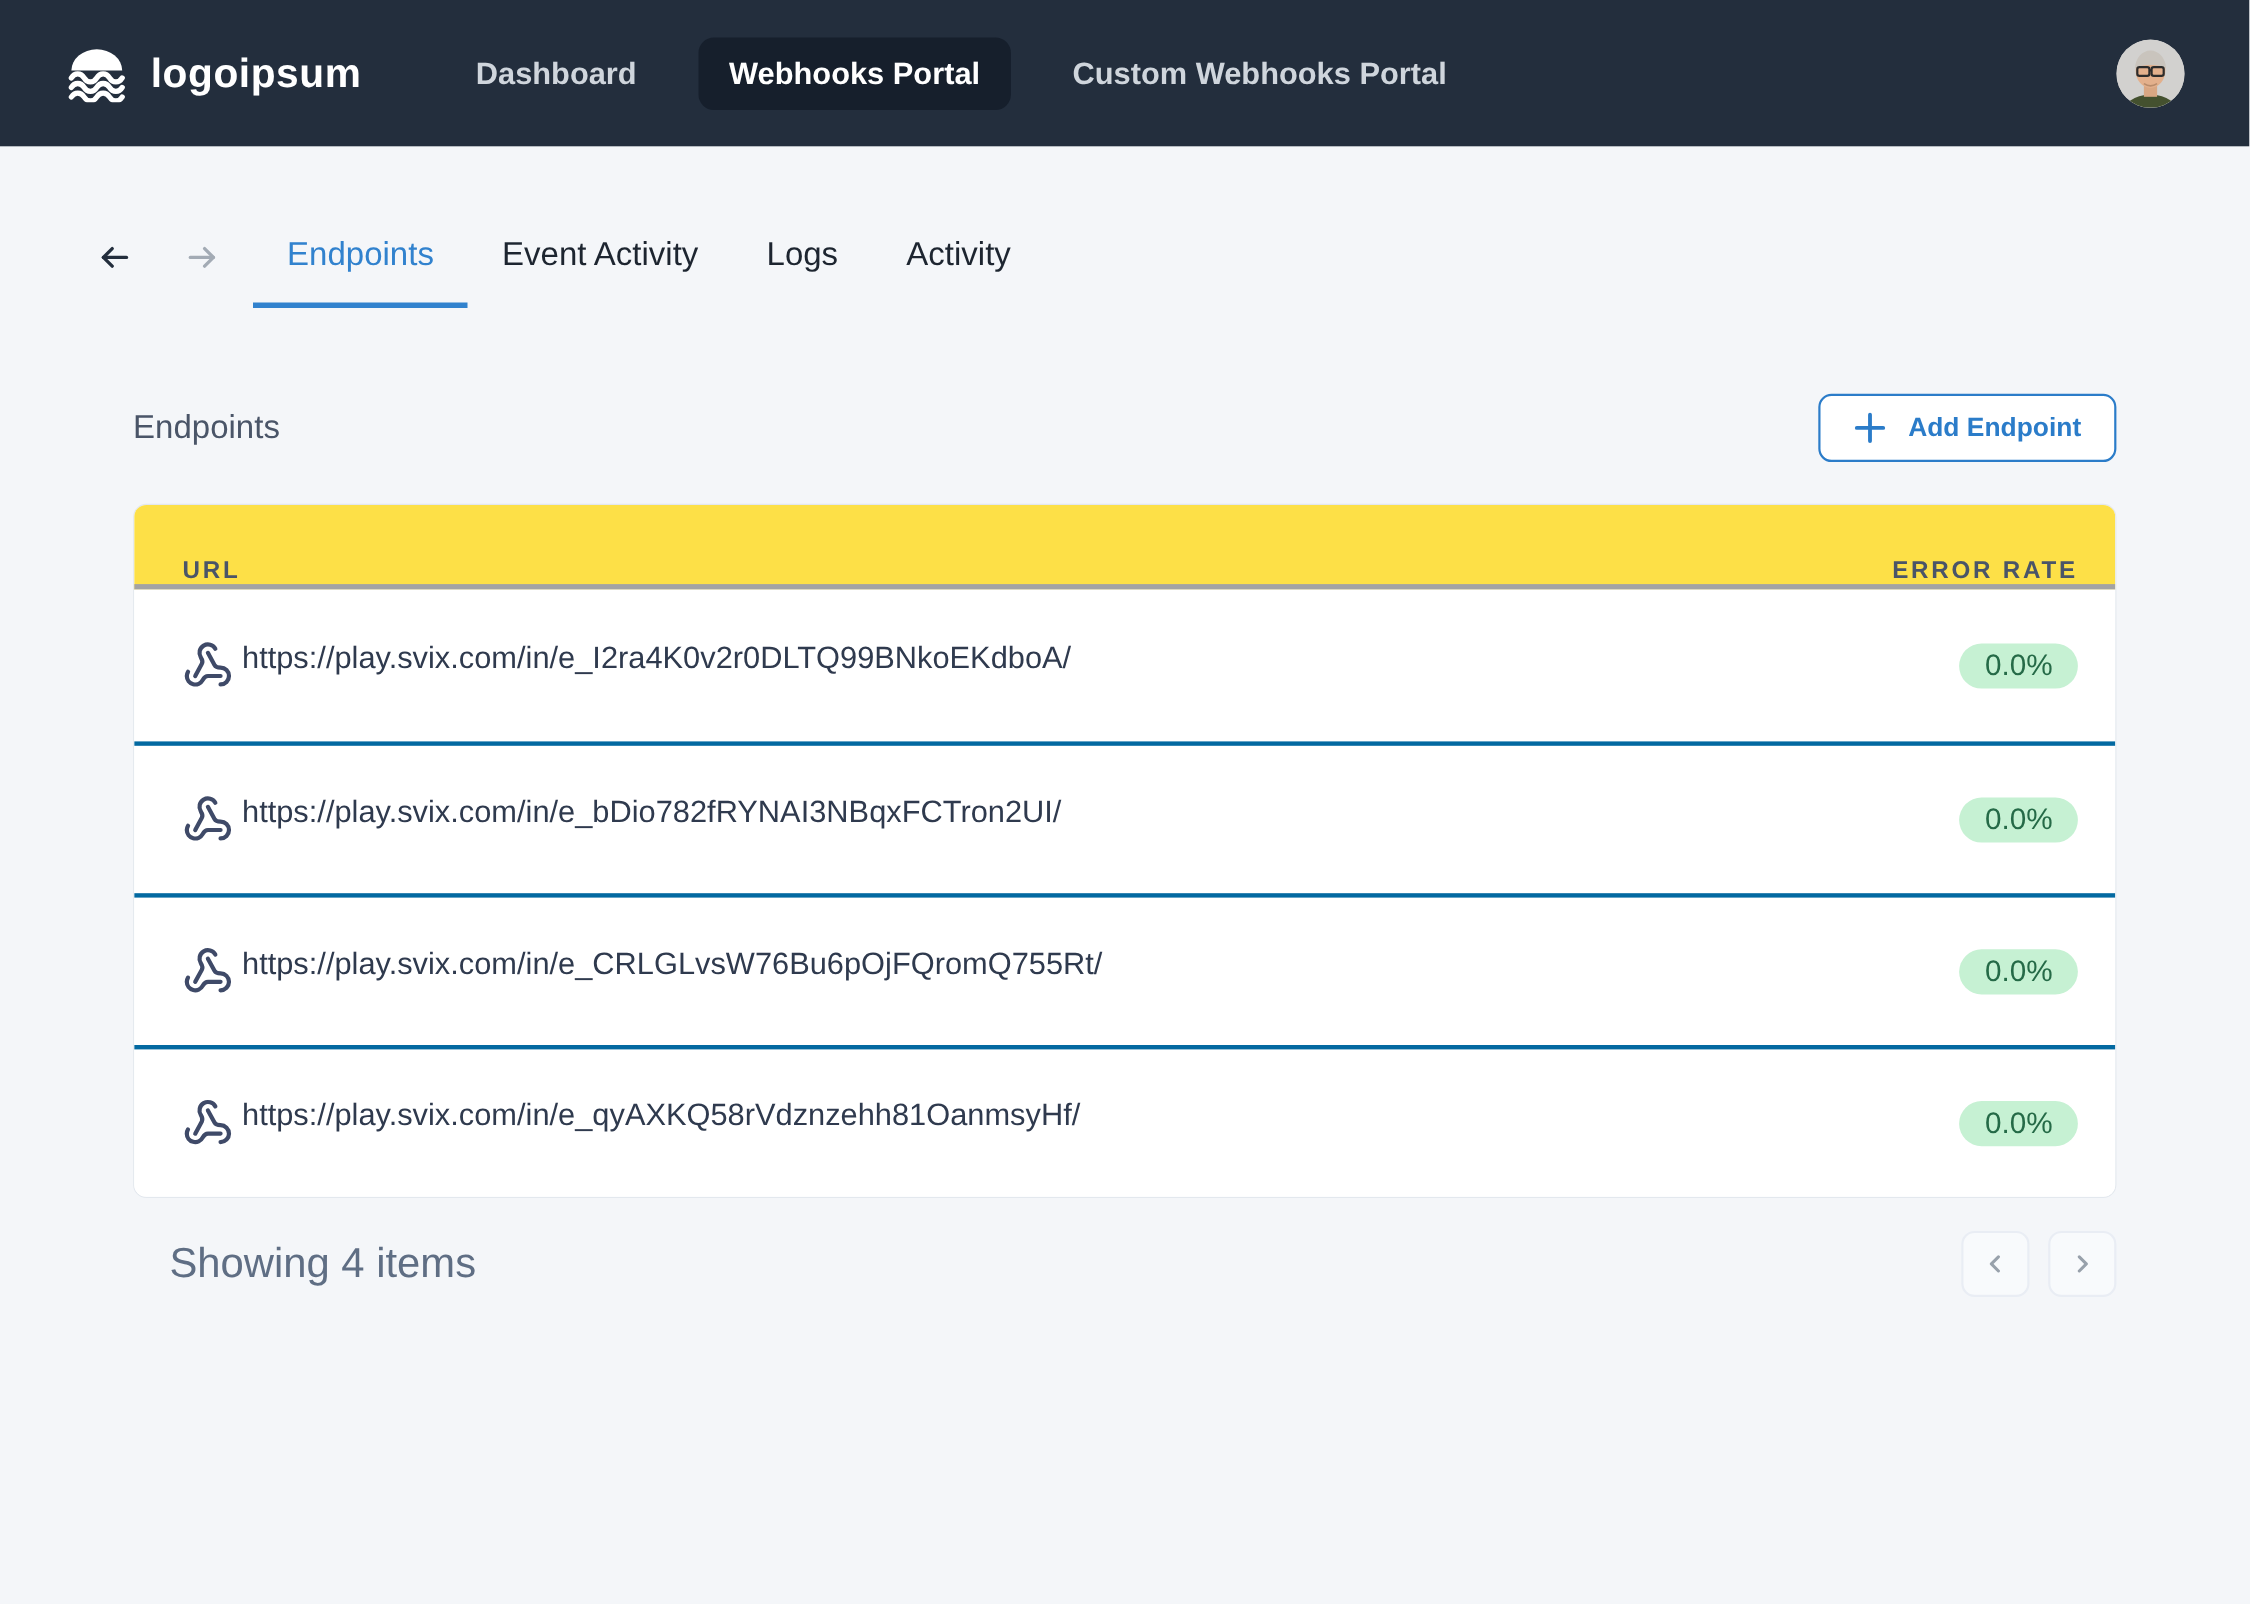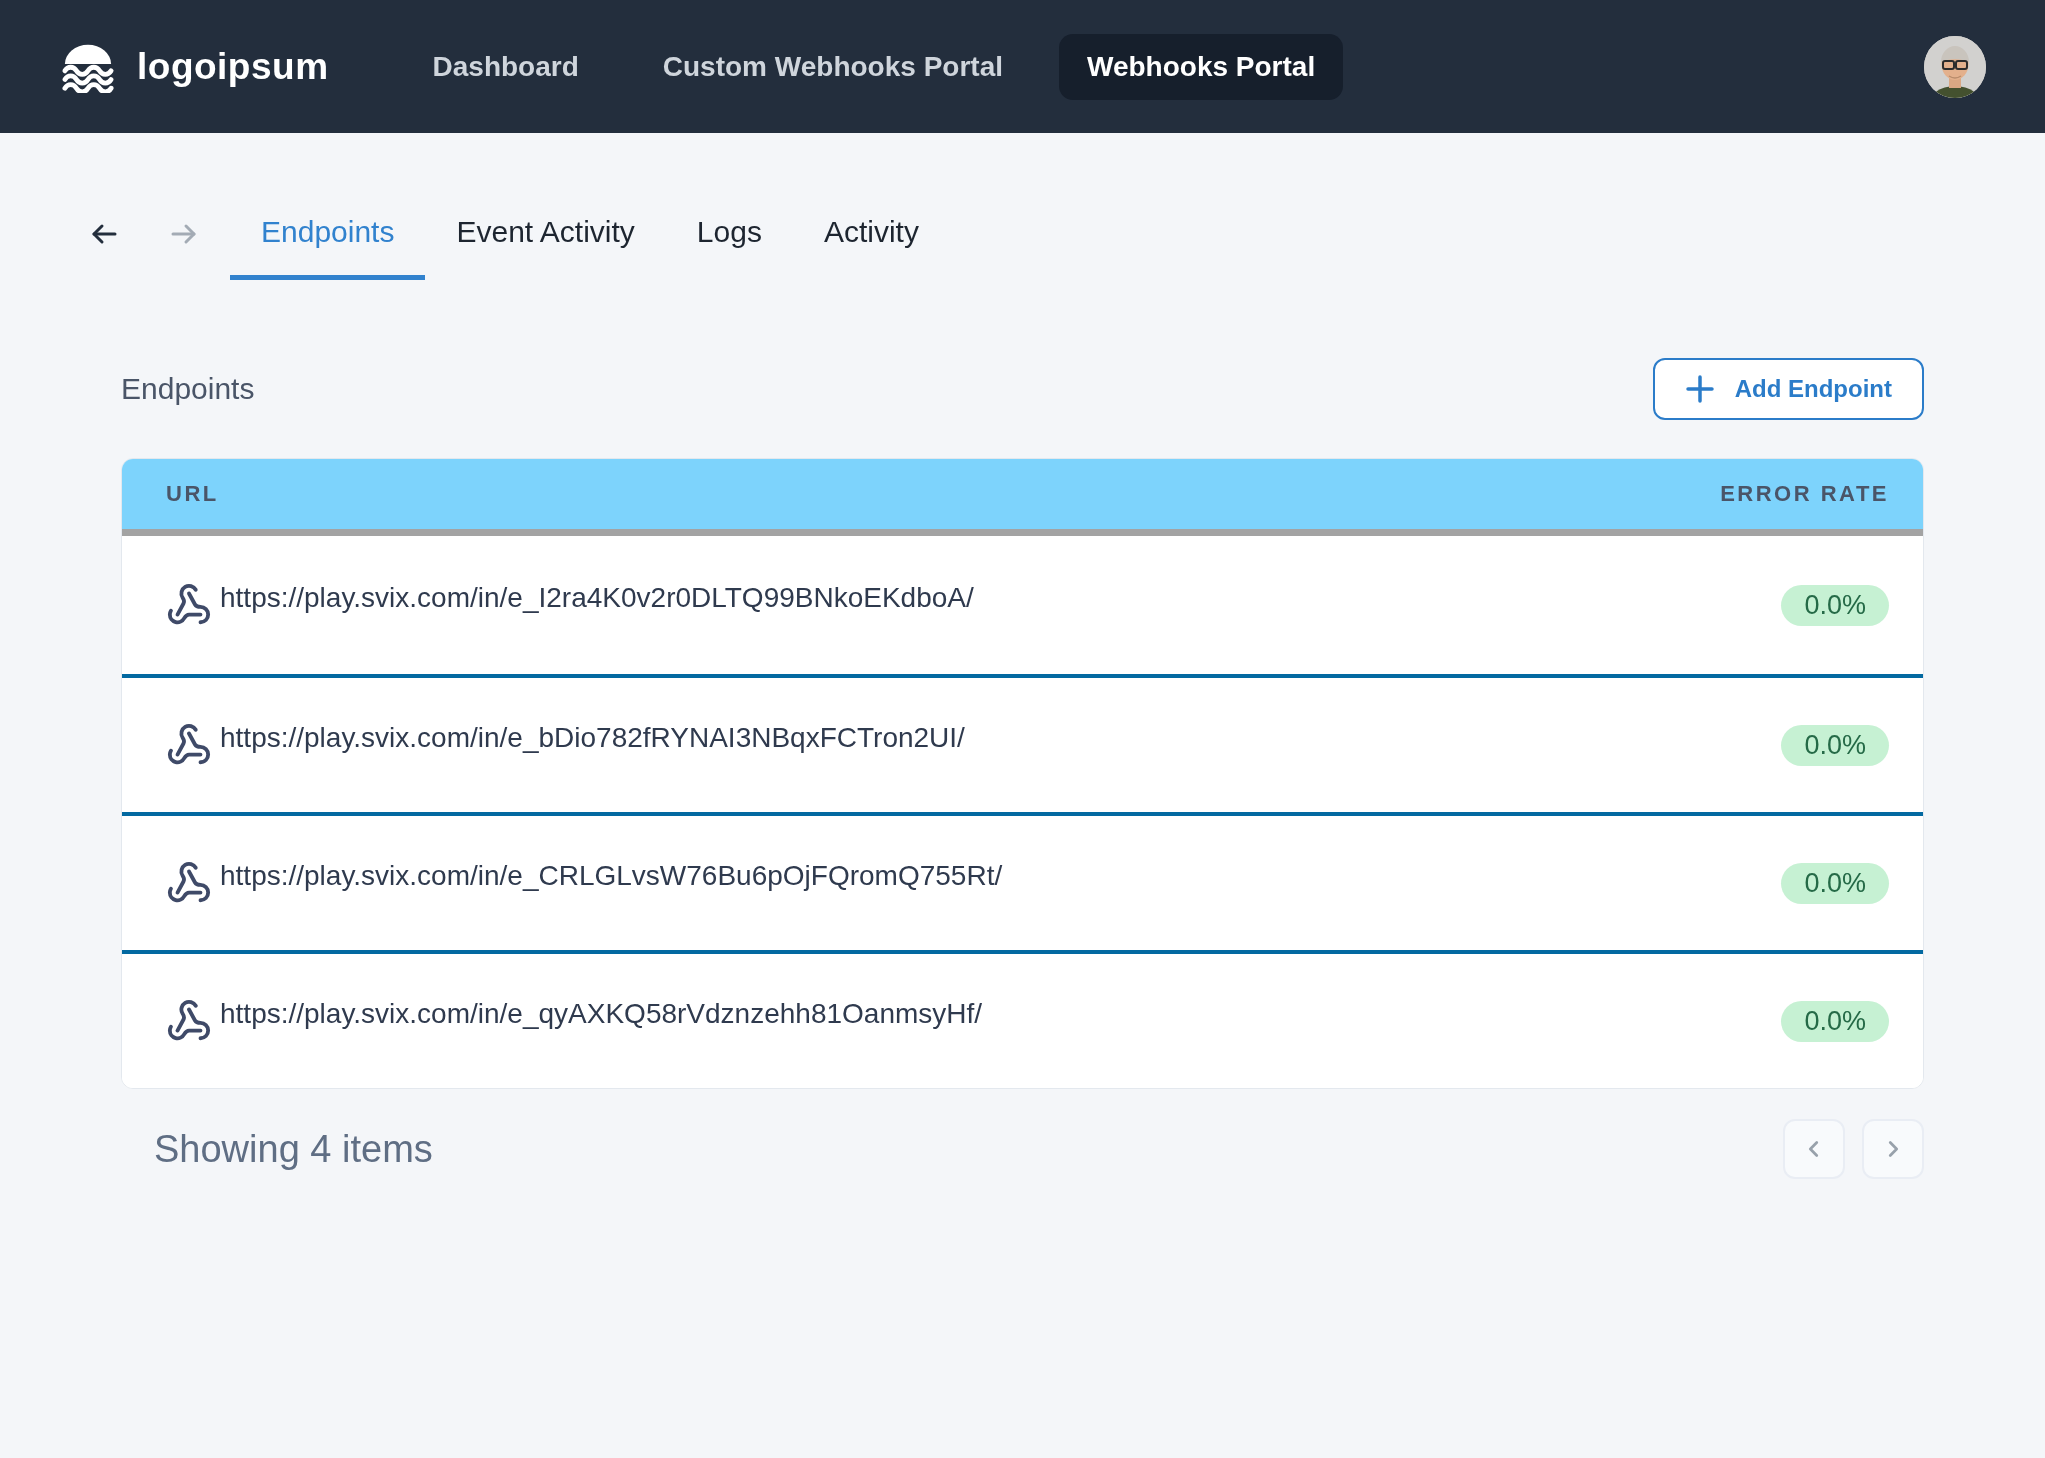--- a/index.html
+++ b/index.html
@@ -66,22 +66,22 @@
     padding:14px 30px; cursor:pointer; font-family:inherit;
   }
   .add-btn svg { display:block; }
 
   
   .table-card {
     margin-top:38px; background:#ffffff;
     border:1px solid #e3e8ee; border-radius:12px; overflow:hidden;
   }
   .table-head {
-    display:flex; justify-content:space-between; align-items:center;
-    background:#7dd3fc; border-bottom:7px solid #a3a3a3;
+    display:flex; justify-content:space-between; align-items:flex-end;
+    background:#fde047; border-bottom:5px solid #a3a3a3;
     padding:0 34px 0 44px; height:77px;
   }
   .th {
     font-size:22px; font-weight:700; letter-spacing:2.5px; color:#4a5568;
   }
   .row {
     display:flex; align-items:center; justify-content:space-between;
     height:138px; padding:0 34px 0 44px; cursor:pointer; background:#ffffff;
   }
   .row + .row { border-top:4px solid #0369a1; }
@@ -117,22 +117,22 @@
         <path d="M6 31 c3 -5 9 -5 12 0 c3 5 9 5 12 0 c3 -5 9 -5 12 0 c3 5 9 5 12 0"></path>
         <path d="M6 40 c3 -5 9 -5 12 0 c3 5 9 5 12 0 c3 -5 9 -5 12 0 c3 5 9 5 12 0"></path>
         <path d="M6 49 c3 -5 9 -5 12 0 c3 5 9 5 12 0 c3 -5 9 -5 12 0 c3 5 9 5 12 0"></path>
       </g>
     </svg>
     <span class="brand-text">logoipsum</span>
   </div>
 
   <nav class="nav-items">
     <div class="nav-item">Dashboard</div>
+    <div class="nav-item active">Webhooks Portal</div>
     <div class="nav-item">Custom Webhooks Portal</div>
-    <div class="nav-item active">Webhooks Portal</div>
   </nav>
 
   <div class="nav-spacer"></div>
 
   <div class="avatar">
     <svg viewBox="0 0 62 62">
       <rect width="62" height="62" fill="#d2d1cf"></rect>
       <ellipse cx="31" cy="70" rx="27" ry="20" fill="#44512f"></ellipse>
       <rect x="25" y="40" width="12" height="12" fill="#d9a783"></rect>
       <ellipse cx="31" cy="28" rx="13.5" ry="16" fill="#e3b08c"></ellipse>

